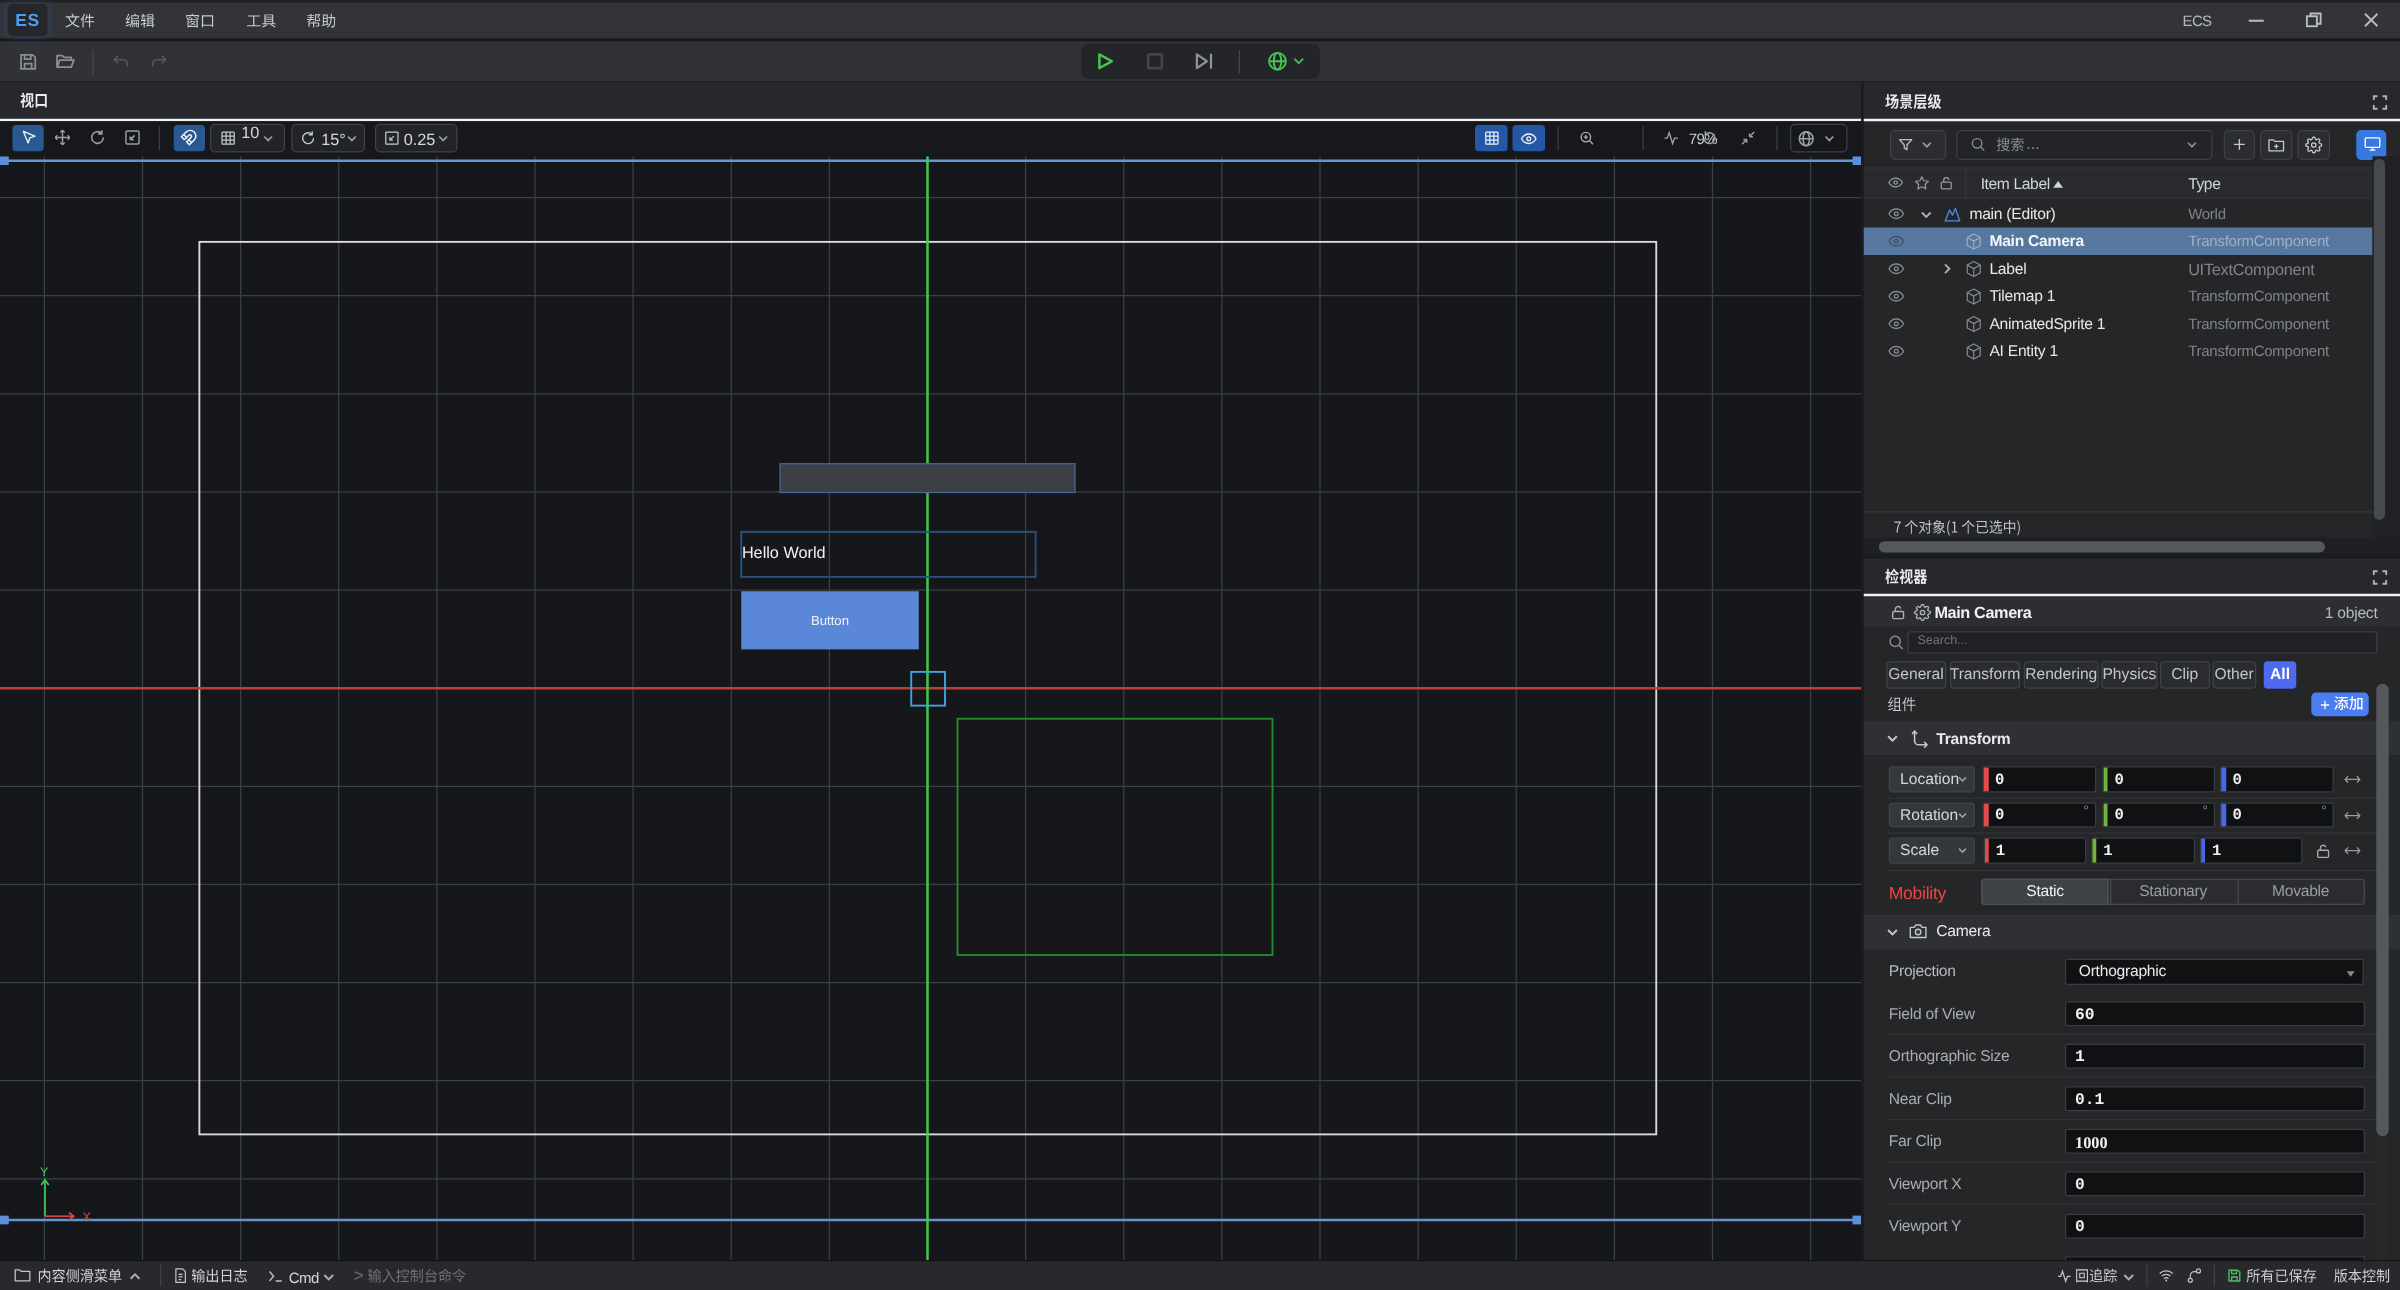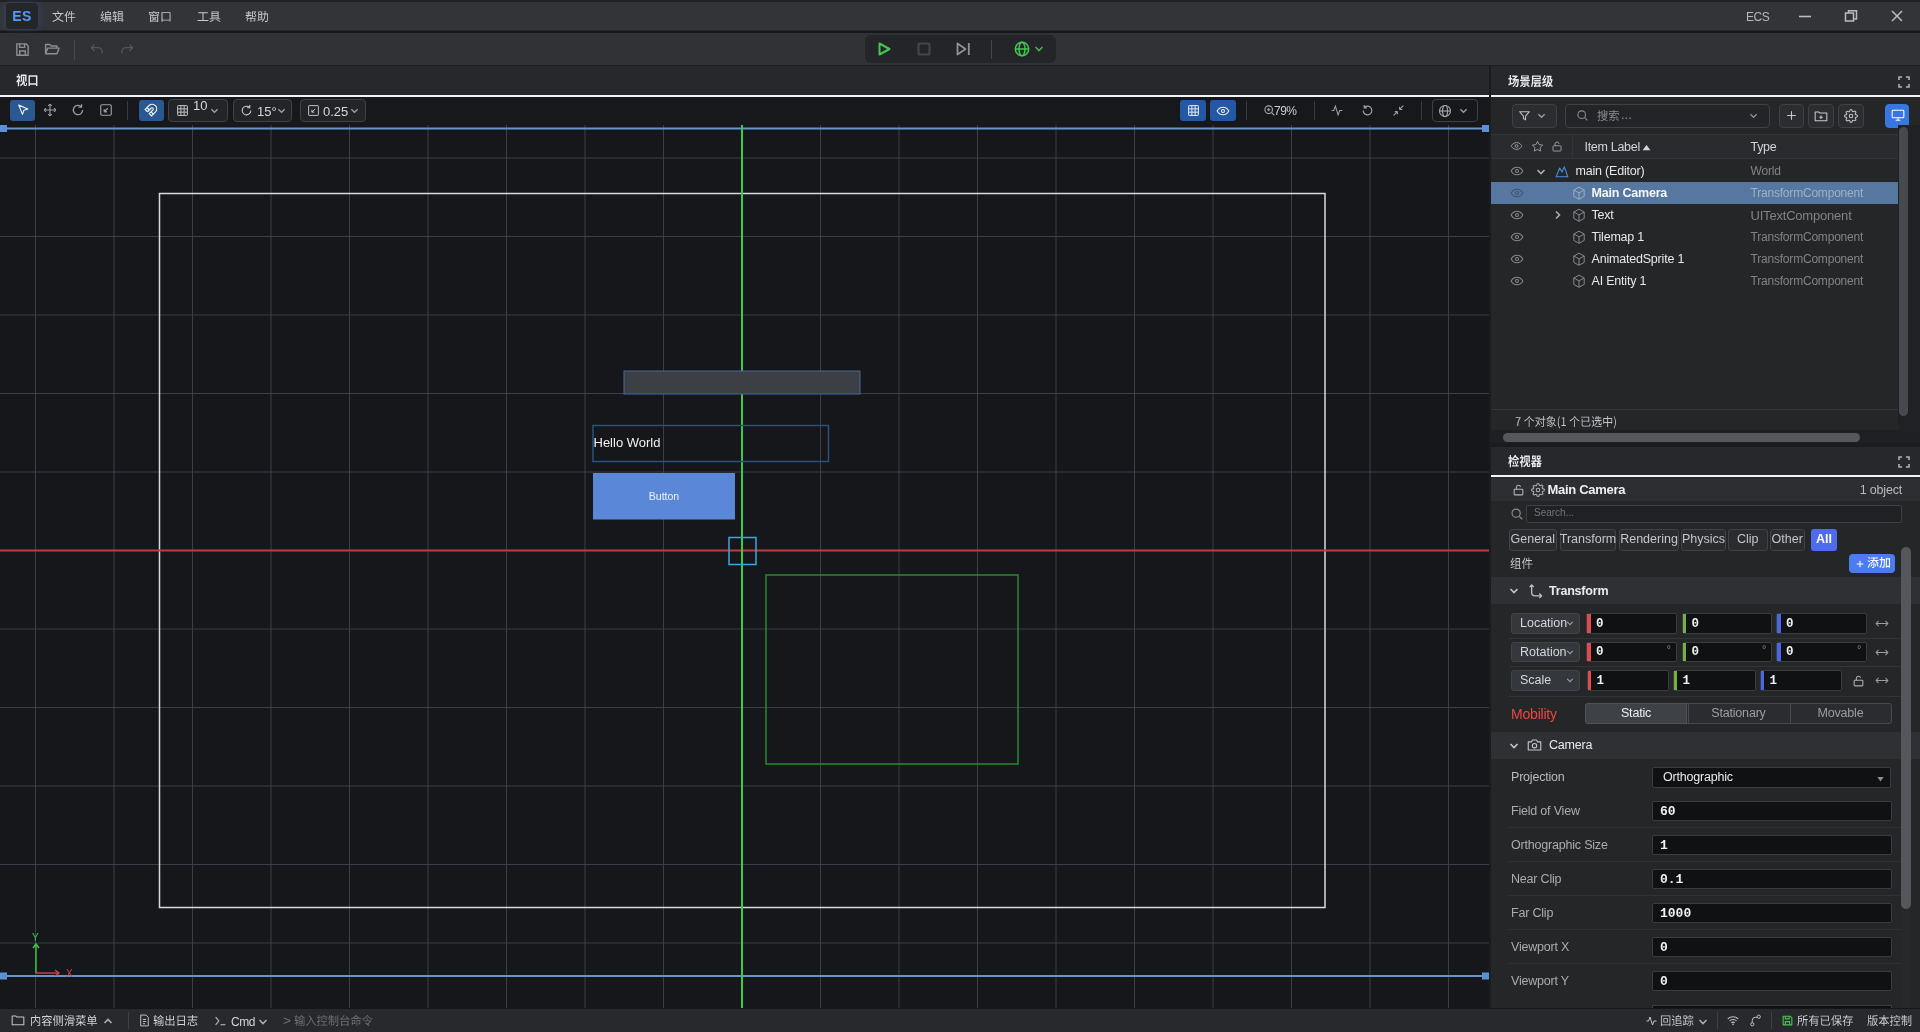--- a/index.html
+++ b/index.html
@@ -149,21 +149,21 @@
     <div class="abs" style="left:1209.5px;top:99.5px;width:26px;height:21.5px;background:#2458a6;border-radius:3px"></div>
     <svg class="abs" style="left:1215.5px;top:104.5px" width="14" height="12" viewBox="0 0 24 20" fill="none" stroke="#eef1f4" stroke-width="1.8">
       <path d="M2 10s3.5-6.5 10-6.5S22 10 22 10s-3.5 6.5-10 6.5S2 10 2 10z"></path>
       <circle cx="12" cy="10" r="2.6"></circle>
     </svg>
     <div class="abs" style="left:1246px;top:101px;width:1px;height:19px;background:#3a3c40"></div>
     <svg class="abs" style="left:1263px;top:104px" width="13" height="13" viewBox="0 0 24 24" fill="none" stroke="#aaadb2" stroke-width="2">
       <circle cx="10.5" cy="10.5" r="7"></circle>
       <path d="M21 21l-5-5M10.5 7.5v6M7.5 10.5h6"></path>
     </svg>
-    <div class="txt" style="left:1274px;top:104px;font-size:12px;letter-spacing:-.5px;color:#c8cbcf">79%</div>
+    <div class="txt" style="left:1351px;top:104px;font-size:12px;letter-spacing:-.5px;color:#c8cbcf">79%</div>
     <div class="abs" style="left:1313.5px;top:101px;width:1px;height:19px;background:#3a3c40"></div>
     <svg class="abs" style="left:1330px;top:104px" width="14" height="13" viewBox="0 0 24 24" fill="none" stroke="#9ca0a5" stroke-width="2">
       <path d="M2 12h4l3-8 5 16 3-8h5"></path>
     </svg>
     <svg class="abs" style="left:1361px;top:104px" width="13" height="13" viewBox="0 0 24 24" fill="none" stroke="#9ca0a5" stroke-width="2.2">
       <path d="M4 12a8 8 0 102.3-5.6"></path>
       <path d="M6 2v5h5"></path>
     </svg>
     <svg class="abs" style="left:1392px;top:104px" width="13" height="13" viewBox="0 0 24 24" fill="none" stroke="#9ca0a5" stroke-width="2">
       <path d="M10 14L3 21M10 14v5M10 14H5M14 10l7-7M14 10V5M14 10h5"></path>
@@ -335,21 +335,21 @@
     <path d="M2 10s3.5-6.5 10-6.5S22 10 22 10s-3.5 6.5-10 6.5S2 10 2 10z"></path>
     <circle cx="12" cy="10" r="2.6"></circle>
   </svg>
 <svg class="abs" style="left:1554px;top:210px" width="8" height="10" viewBox="0 0 8 10" fill="none" stroke="#aaadb2" stroke-width="1.6">
     <path d="M2 1.5l3.5 3.5L2 8.5"></path>
   </svg>
 <svg class="abs" style="left:1572px;top:207.5px" width="14" height="15" viewBox="0 0 24 26" fill="none" stroke="#878a90" stroke-width="1.7" stroke-linejoin="round">
     <path d="M12 2l9 5v11l-9 5-9-5V7z"></path>
     <path d="M3 7l9 5 9-5M12 12v11"></path>
   </svg>
-<div class="txt" style="left:1591.5px;top:207.5px;font-size:12.5px;letter-spacing:-.2px;color:#e6e8ea">Text</div>
+<div class="txt" style="left:1591.5px;top:207.5px;font-size:12.5px;letter-spacing:-.2px;color:#e6e8ea">Label</div>
 <div class="txt" style="left:1750.5px;top:207.5px;font-size:13px;letter-spacing:-.2px;color:#808388">UITextComponent</div>
 <svg class="abs" style="left:1510px;top:231px" width="14" height="12" viewBox="0 0 24 20" fill="none" stroke="#85888d" stroke-width="1.8">
     <path d="M2 10s3.5-6.5 10-6.5S22 10 22 10s-3.5 6.5-10 6.5S2 10 2 10z"></path>
     <circle cx="12" cy="10" r="2.6"></circle>
   </svg>
 <svg class="abs" style="left:1572px;top:229.5px" width="14" height="15" viewBox="0 0 24 26" fill="none" stroke="#878a90" stroke-width="1.7" stroke-linejoin="round">
     <path d="M12 2l9 5v11l-9 5-9-5V7z"></path>
     <path d="M3 7l9 5 9-5M12 12v11"></path>
   </svg>
 <div class="txt" style="left:1591.5px;top:229.5px;font-size:12.5px;letter-spacing:-.2px;color:#e6e8ea">Tilemap 1</div>
@@ -541,21 +541,21 @@
 <div class="txt" style="left:1511px;top:838.0px;font-size:12.5px;letter-spacing:-.2px;color:#a9acb1">Orthographic Size</div>
 <div class="abs" style="left:1652px;top:834.5px;width:240px;height:20.5px;background:#0f1113;border:1px solid #393c41;border-radius:2px"></div>
 <div class="txt" style="left:1660px;top:838.0px;font-size:13px;font-weight:bold;font-family:'Liberation Mono',monospace;color:#f0f1f2">1</div>
 <div class="abs" style="left:1509px;top:860.5px;width:402px;height:1px;background:#303236"></div>
 <div class="txt" style="left:1511px;top:872.0px;font-size:12.5px;letter-spacing:-.2px;color:#a9acb1">Near Clip</div>
 <div class="abs" style="left:1652px;top:868.5px;width:240px;height:20.5px;background:#0f1113;border:1px solid #393c41;border-radius:2px"></div>
 <div class="txt" style="left:1660px;top:872.0px;font-size:13px;font-weight:bold;font-family:'Liberation Mono',monospace;color:#f0f1f2">0.1</div>
 <div class="abs" style="left:1509px;top:894.5px;width:402px;height:1px;background:#303236"></div>
 <div class="txt" style="left:1511px;top:906.0px;font-size:12.5px;letter-spacing:-.2px;color:#a9acb1">Far Clip</div>
 <div class="abs" style="left:1652px;top:902.5px;width:240px;height:20.5px;background:#0f1113;border:1px solid #393c41;border-radius:2px"></div>
-<div class="txt" style="left:1660px;top:906.0px;font-size:13px;font-weight:bold;font-family:Liberation Mono, monospace;color:#f0f1f2">1000</div>
+<div class="txt" style="left:1660px;top:906.0px;font-size:13px;font-weight:bold;font-family:Liberation Serif, serif;color:#f0f1f2">1000</div>
 <div class="abs" style="left:1509px;top:928.5px;width:402px;height:1px;background:#303236"></div>
 <div class="txt" style="left:1511px;top:940.0px;font-size:12.5px;letter-spacing:-.2px;color:#a9acb1">Viewport X</div>
 <div class="abs" style="left:1652px;top:936.5px;width:240px;height:20.5px;background:#0f1113;border:1px solid #393c41;border-radius:2px"></div>
 <div class="txt" style="left:1660px;top:940.0px;font-size:13px;font-weight:bold;font-family:'Liberation Mono',monospace;color:#f0f1f2">0</div>
 <div class="abs" style="left:1509px;top:962.5px;width:402px;height:1px;background:#303236"></div>
 <div class="txt" style="left:1511px;top:974.0px;font-size:12.5px;letter-spacing:-.2px;color:#a9acb1">Viewport Y</div>
 <div class="abs" style="left:1652px;top:970.5px;width:240px;height:20.5px;background:#0f1113;border:1px solid #393c41;border-radius:2px"></div>
 <div class="txt" style="left:1660px;top:974.0px;font-size:13px;font-weight:bold;font-family:'Liberation Mono',monospace;color:#f0f1f2">0</div>
 <div class="abs" style="left:1652px;top:1004.5px;width:240px;height:3.5px;background:#0f1113;border:1px solid #393c41;border-bottom:none"></div>
 <div class="abs" style="left:1901px;top:550px;width:10px;height:458px;background:#26282a"></div>

